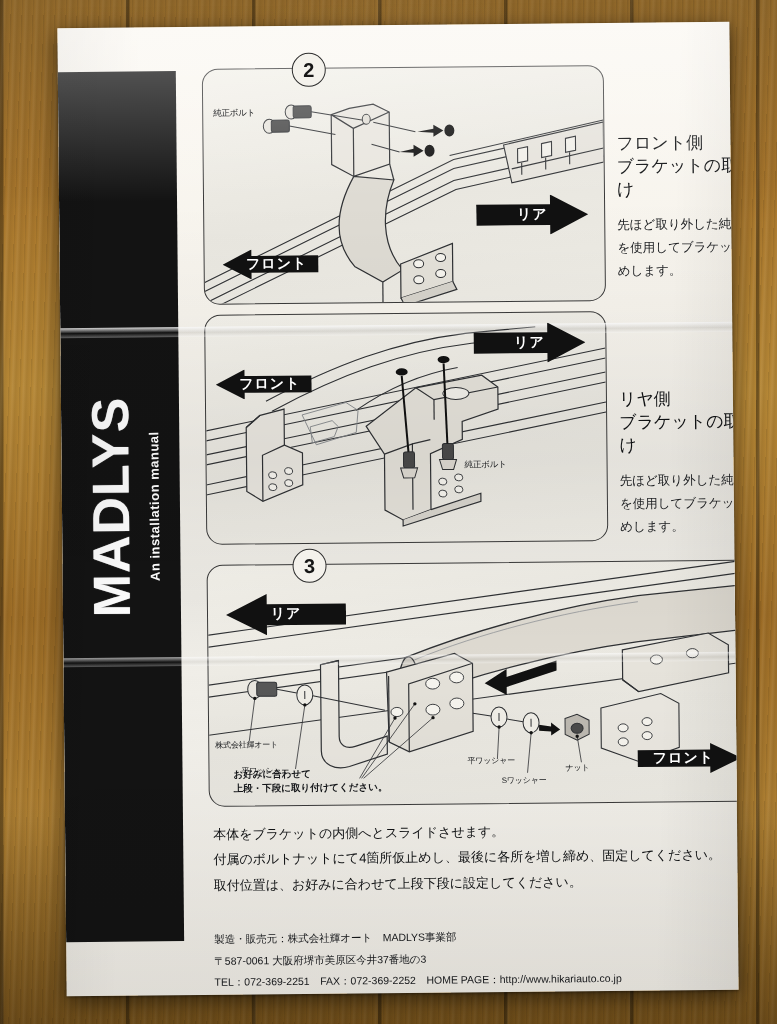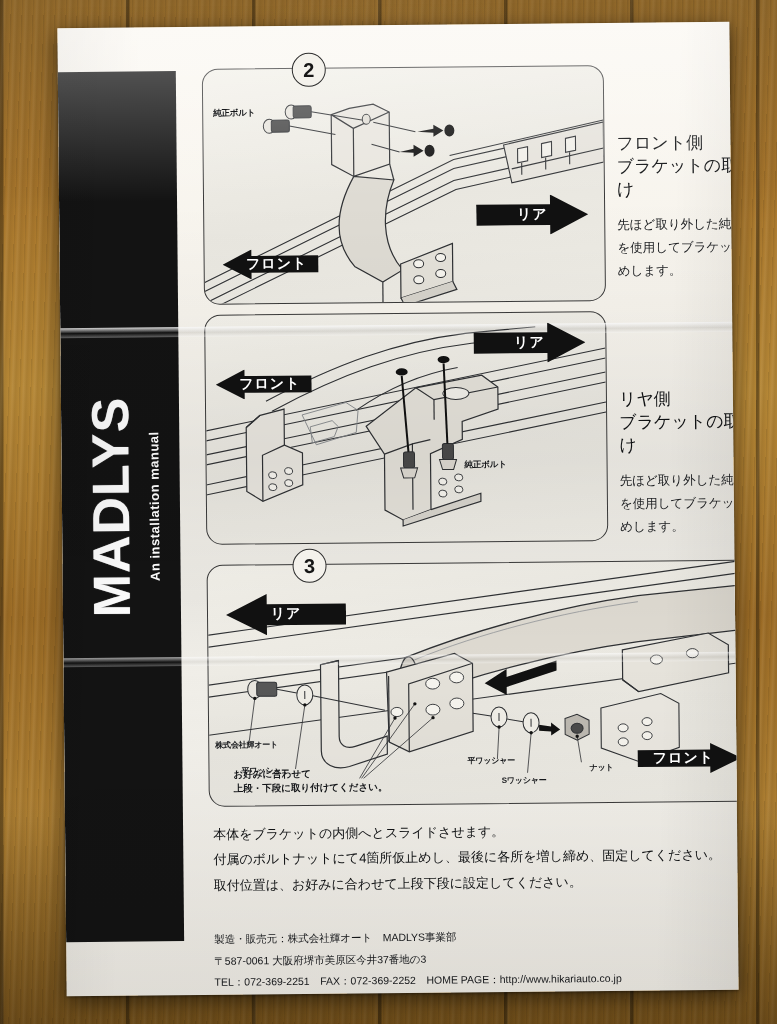--- a/index.html
+++ b/index.html
@@ -82,21 +82,21 @@
   .ill svg{position:absolute;left:0;top:0;}
 
   
   .caption{position:absolute;width:170px;color:#15171a;}
   .caption h3{margin:0 0 12px 0;font-size:17px;font-weight:normal;line-height:1.35;color:#101214;}
   .caption p{margin:0;font-size:12.5px;line-height:1.85;color:#1b1d20;}
   .cap1{left:432px;top:110px;}
   .cap2{left:432px;top:366px;}
 
   
-  .plabel{position:absolute;font-size:8.5px;font-weight:bold;color:#15171a;white-space:nowrap;z-index:6;letter-spacing:-.2px;}
+  .plabel{position:absolute;font-size:8.5px;font-weight:normal;color:#15171a;white-space:nowrap;z-index:6;letter-spacing:-.2px;}
   .plabel.sm{font-size:8px;}
   .note{position:absolute;font-size:9.5px;line-height:1.5;color:#15171a;font-weight:bold;white-space:pre-line;z-index:6;}
 
   
   .instructions{position:absolute;left:22px;top:795px;width:520px;}
   .instructions div{font-size:13px;line-height:1.95;color:#101214;}
 
   
   .footer{position:absolute;left:22px;top:902px;width:540px;}
   .footer div{font-size:10.5px;line-height:2.05;color:#16181b;}
@@ -372,21 +372,21 @@
         </div>
 
         <div class="arrow right" style="left:428px;top:182px;width:76px;">
           <span>フロント</span>
         </div>
 
         <div class="plabel sm" style="left:6px;top:174px;">株式会社輝オート</div>
         <div class="plabel sm" style="left:32px;top:200px;">平ワッシャー</div>
         <div class="plabel sm" style="left:258px;top:192px;">平ワッシャー</div>
         <div class="plabel sm" style="left:292px;top:212px;">Sワッシャー</div>
-        <div class="plabel sm" style="left:356px;top:200px;margin-left:24px;">ナット</div>
+        <div class="plabel sm" style="left:356px;top:200px;">ナット</div>
 
         <div class="note" style="left:24px;top:202px;">お好みに合わせて
 上段・下段に取り付けてください。</div>
       </div>
 
       <div class="badge b3">
         <span>3</span>
       </div>
 
       <div class="caption cap1">

